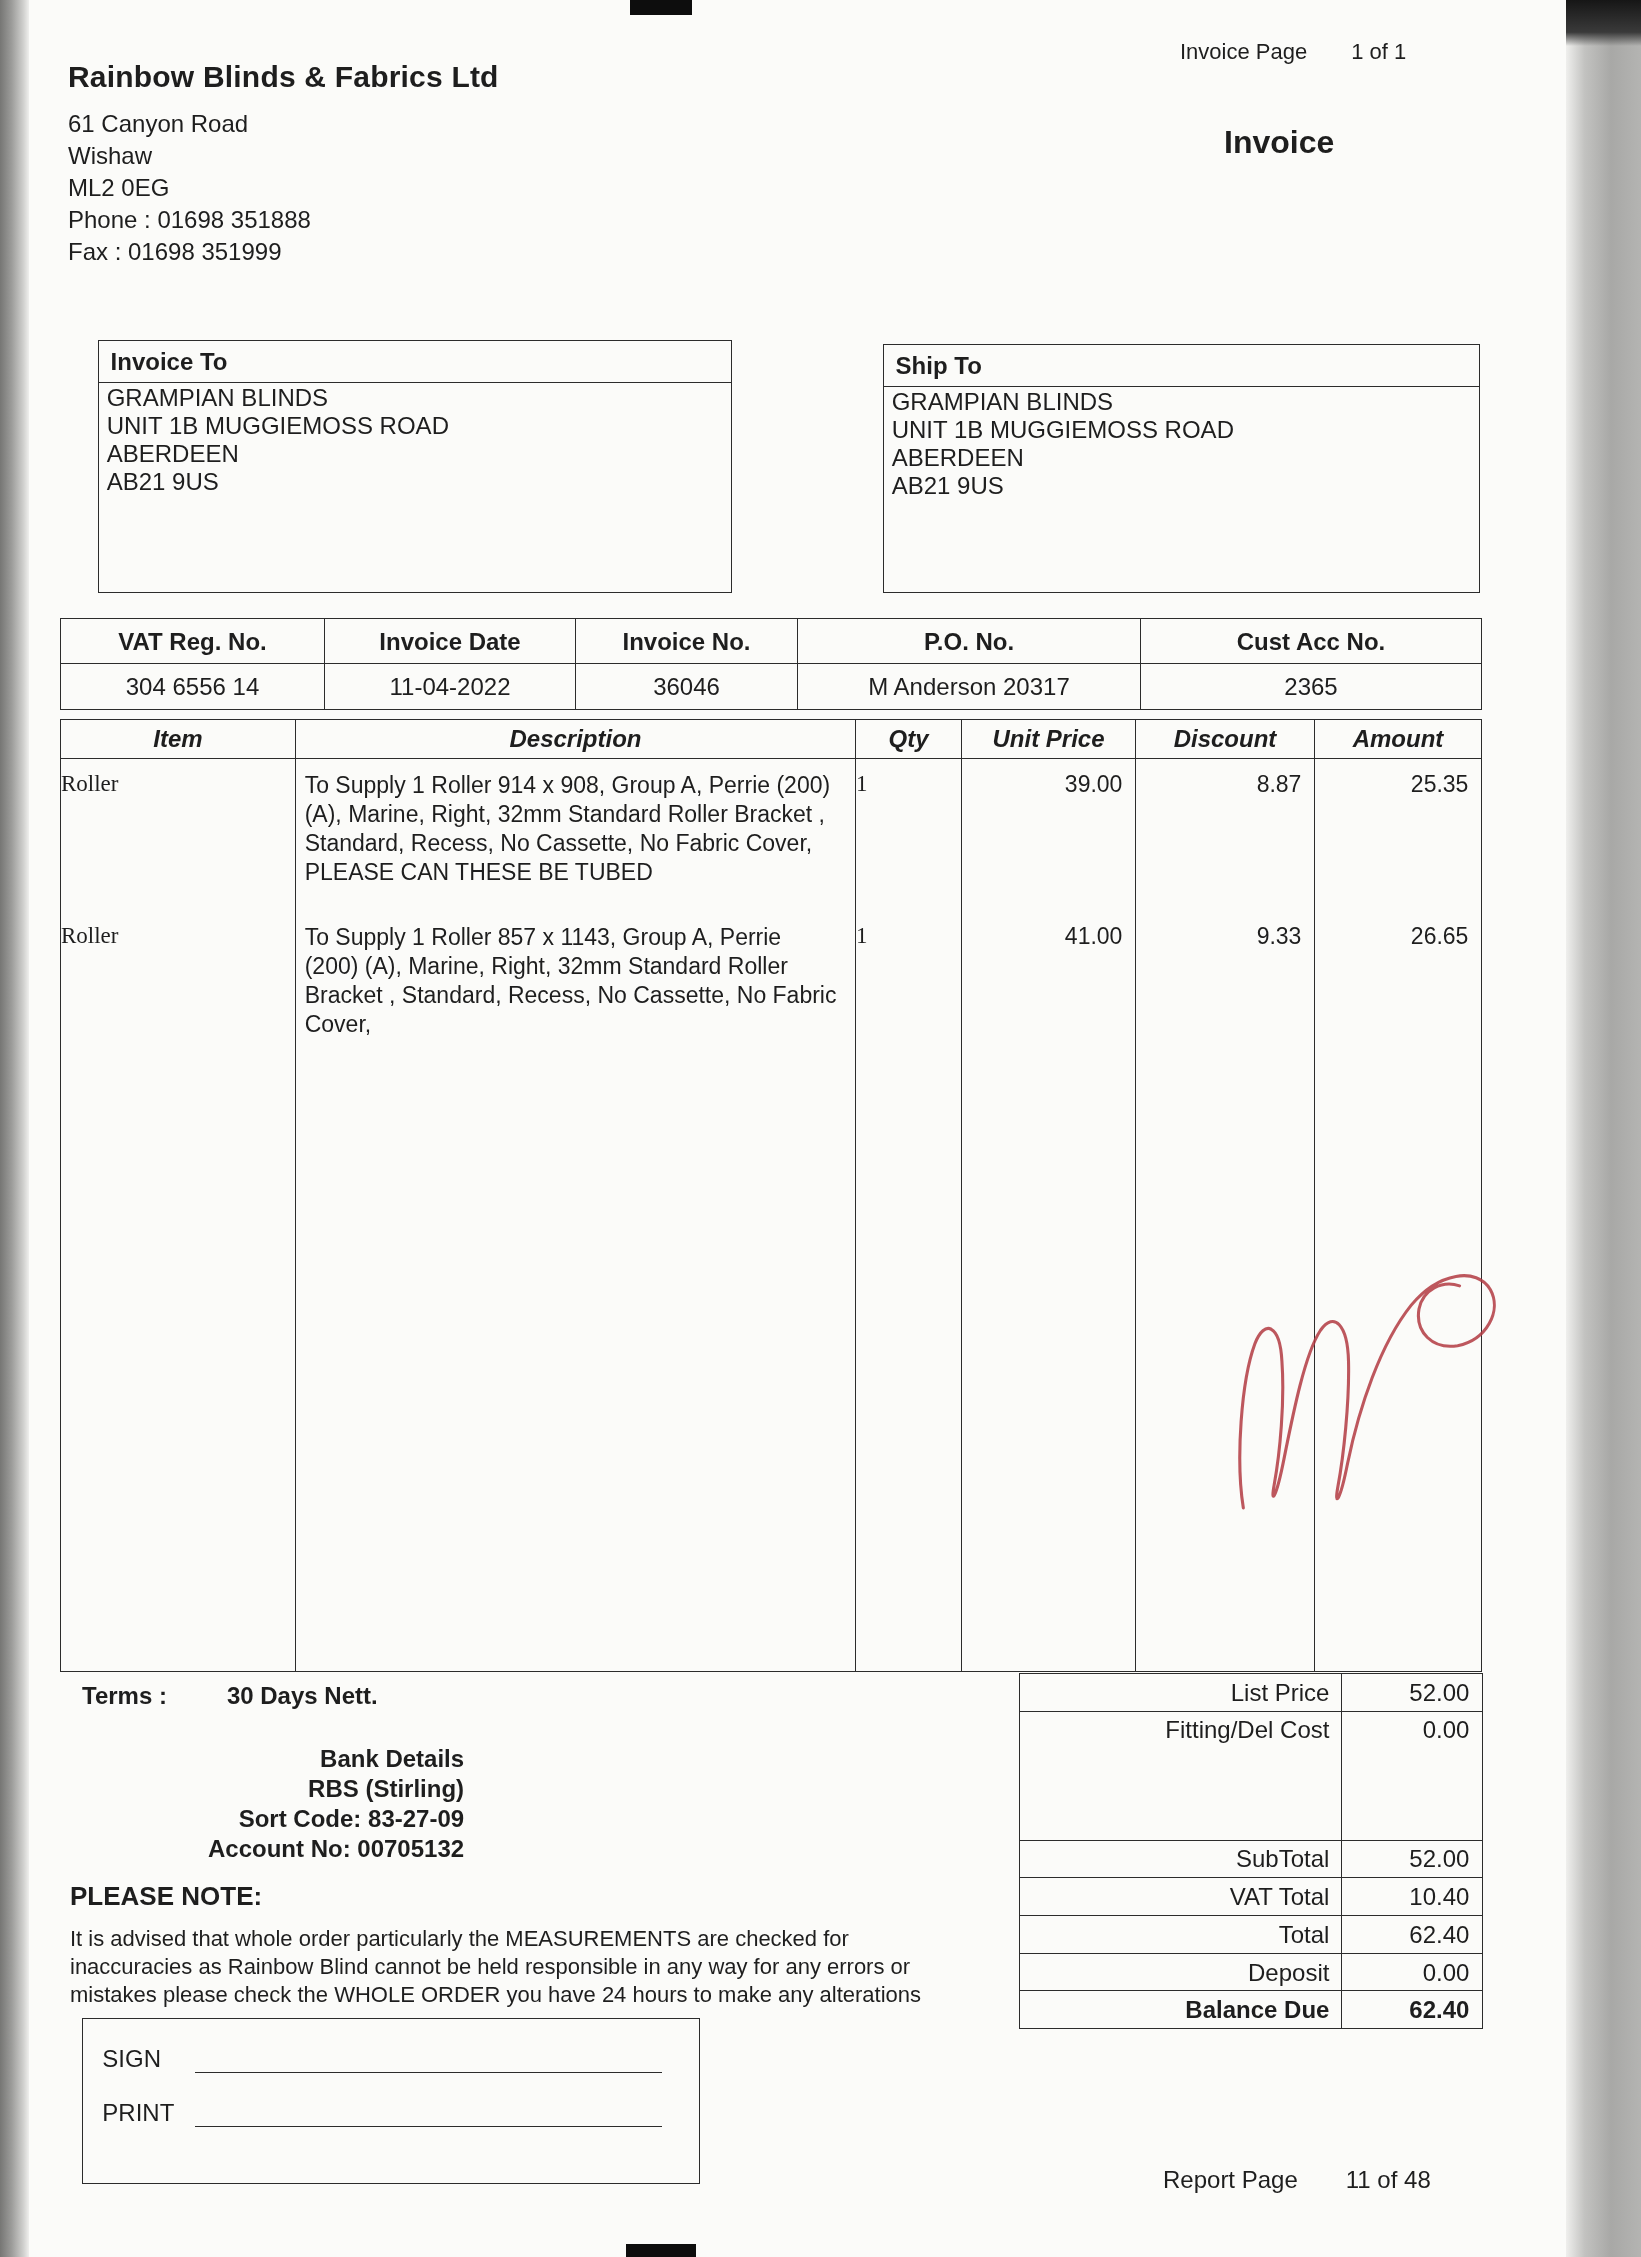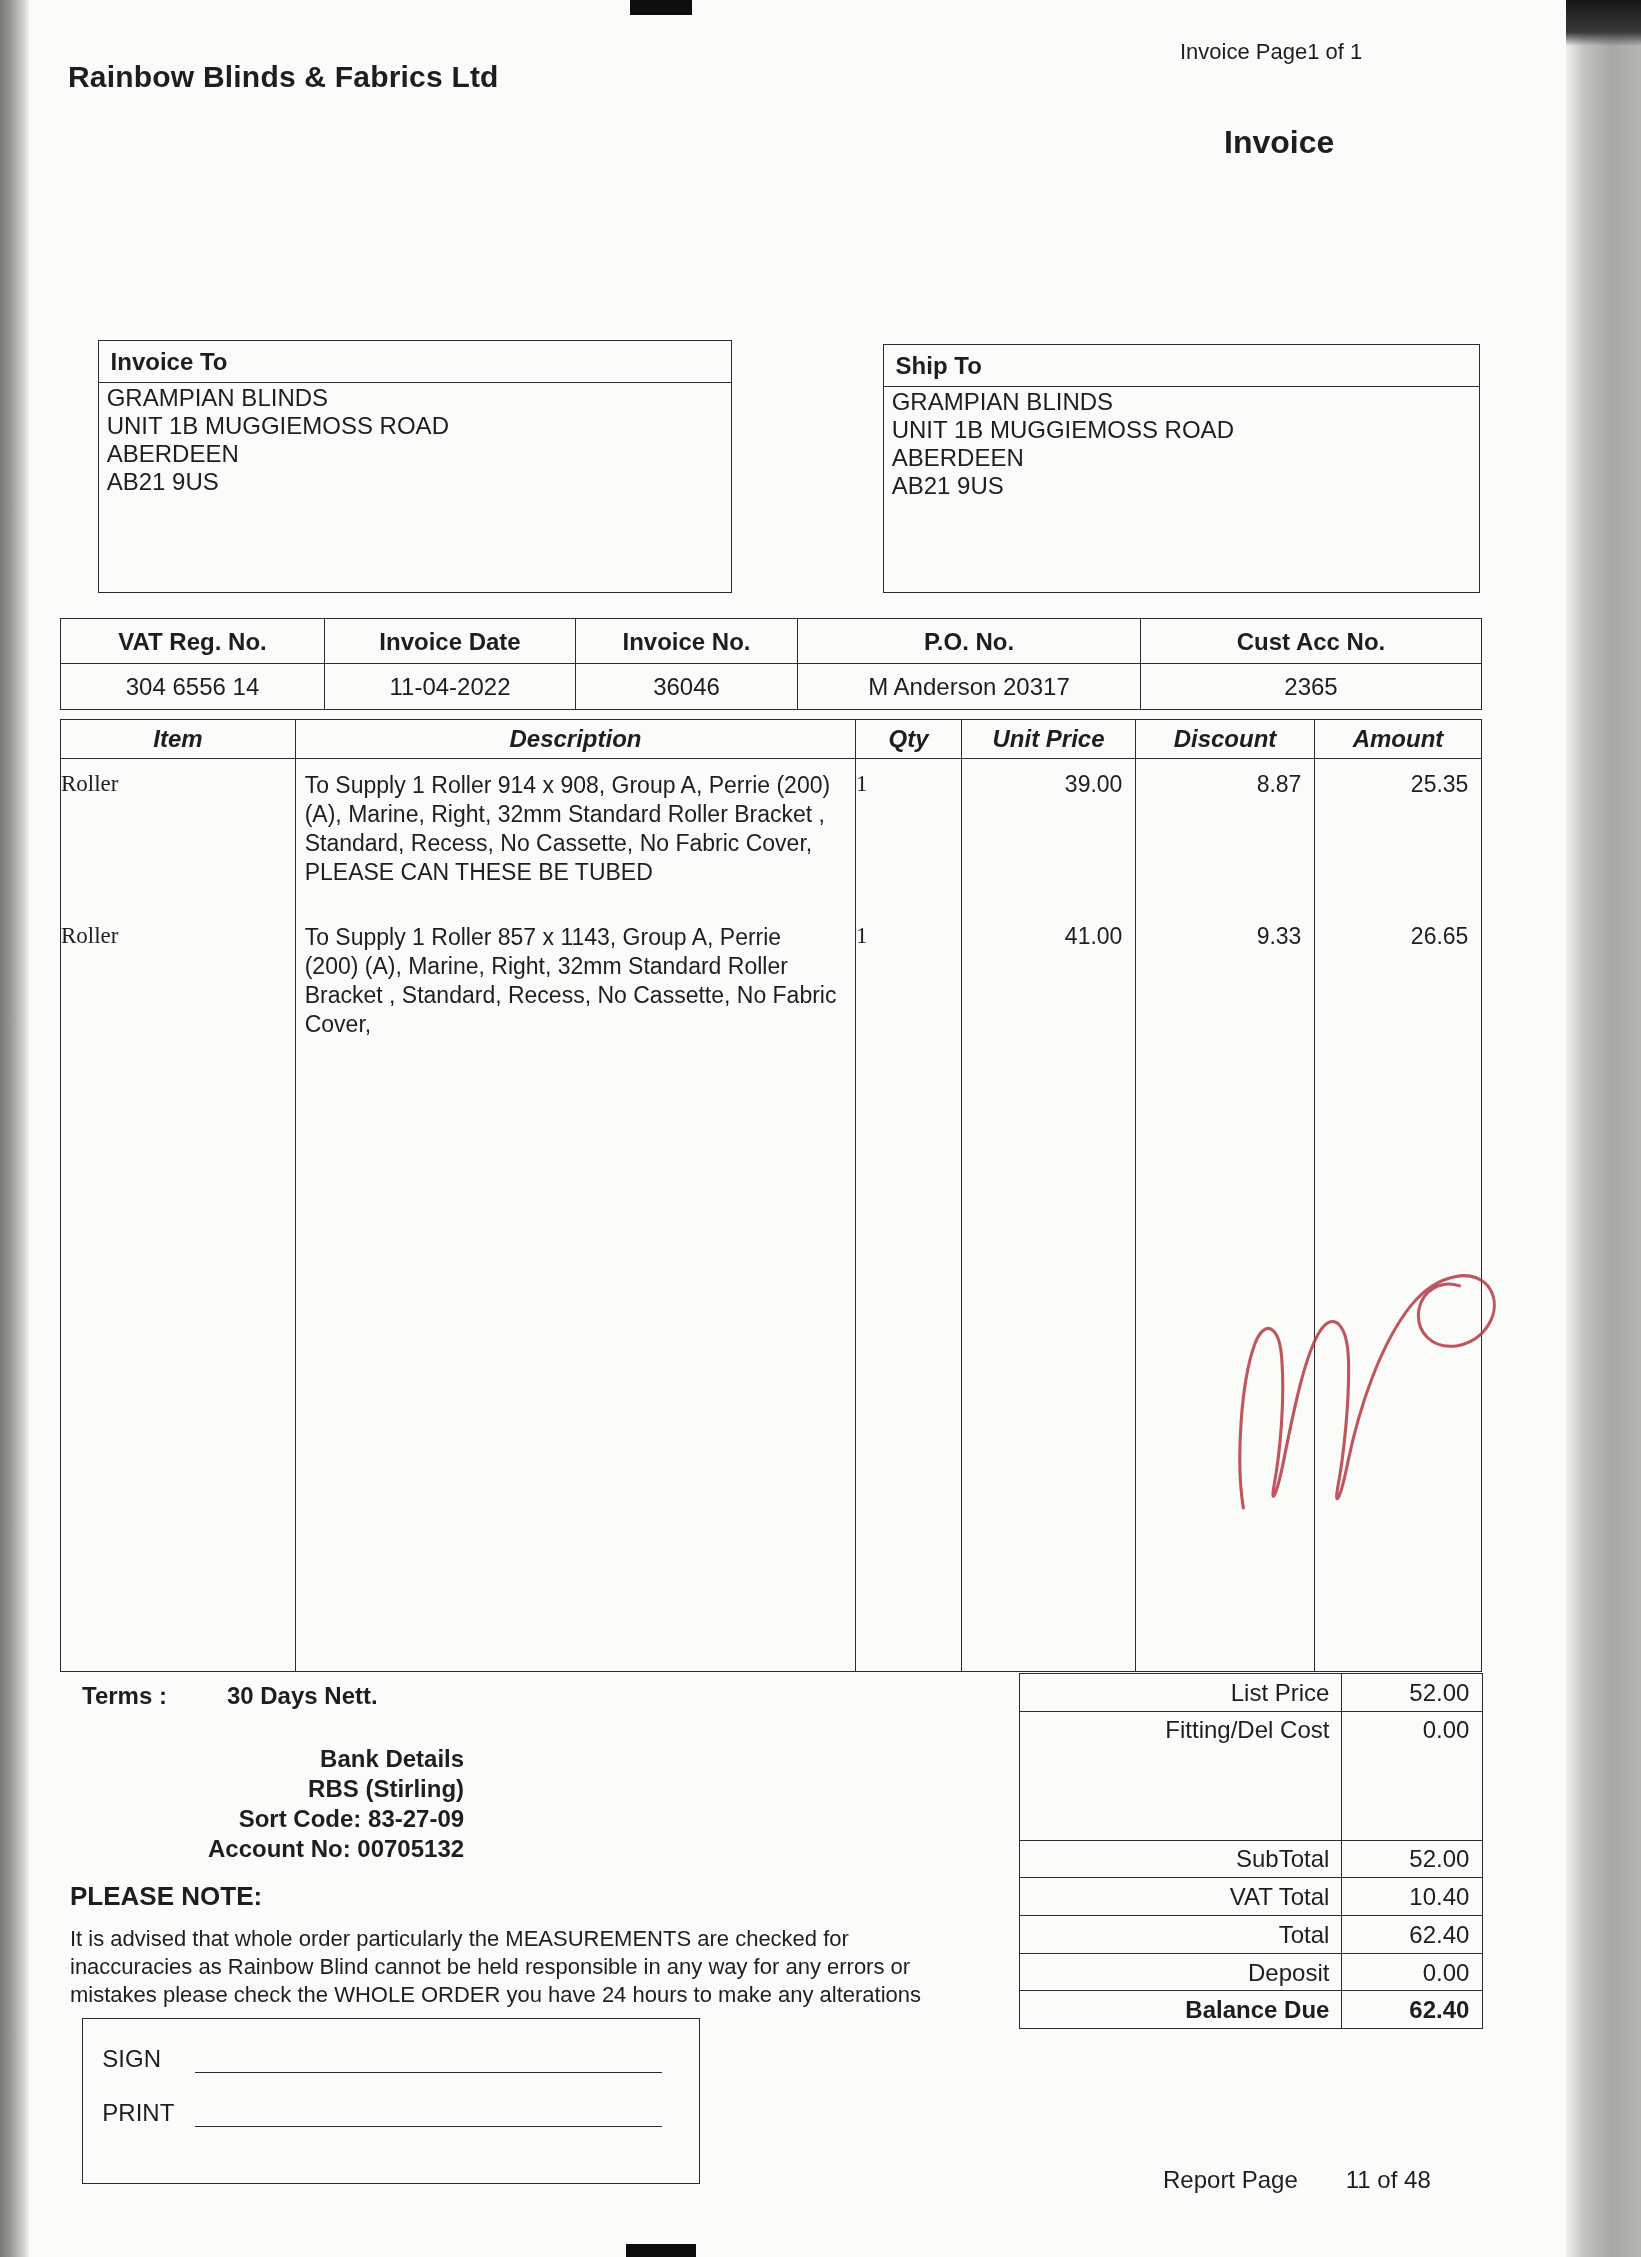--- a/index.html
+++ b/index.html
@@ -10,21 +10,21 @@
   .edge-right{position:absolute;left:1566px;top:0;width:75px;height:2257px;
     background:linear-gradient(90deg,#efefed 0%,#c2c2c0 25%,#a8a8a6 60%,#b4b4b2 100%);}
   .corner-tr{position:absolute;left:1566px;top:0;width:75px;height:46px;
     background:linear-gradient(180deg,#161616 0%,#3a3a3a 70%,rgba(60,60,60,0) 100%);}
   .bar-top{position:absolute;left:630px;top:0;width:62px;height:14.5px;background:#0d0d0d;}
   .bar-bottom{position:absolute;left:626px;top:2244px;width:70px;height:13.5px;background:#0d0d0d;}
 
   .abs{position:absolute;}
   .b2{border:1.9px solid #2c2c2c;}
 
-  .invoice-page{left:1180px;top:39px;font-size:22px;display:flex;}
+  .invoice-page{left:1180px;top:39px;font-size:22px;display:flex;gap:44px;}
   .company-name{left:68px;top:60px;font-size:30px;font-weight:bold;letter-spacing:0.2px;}
   .company-address{left:68px;top:108px;font-size:24px;line-height:32px;}
   .invoice-title{left:1224px;top:124px;font-size:32px;font-weight:bold;}
 
   .addr-title{border-bottom:1.9px solid #2c2c2c;font-weight:bold;font-size:24px;padding:6.8px 11.6px 5.8px;}
   .addr-lines{font-size:24px;line-height:28px;padding:1.9px 7.7px;}
   .invoice-to{left:82px;top:340px;width:634px;height:253px;margin-left:16px;}
   .ship-to{left:883px;top:344px;width:597px;height:249px;}
 
   .meta{left:60px;top:618px;width:1422px;display:grid;grid-template-columns:264px 251px 222px 343px 1fr;}
@@ -74,20 +74,27 @@
   <div class="corner-tr"></div>
   <div class="bar-top"></div>
   <div class="bar-bottom"></div>
 
   <div class="abs invoice-page">
     <span>Invoice  Page</span>
     <span>1 of 1</span>
   </div>
 
   <div class="abs company-name">Rainbow Blinds &amp; Fabrics Ltd</div>
+  <div class="abs company-address">
+    <div>61 Canyon Road</div>
+    <div>Wishaw</div>
+    <div>ML2 0EG</div>
+    <div>Phone : 01698 351888</div>
+    <div>Fax : 01698 351999</div>
+  </div>
 
   <div class="abs invoice-title">Invoice</div>
 
   <div class="abs b2 invoice-to">
     <div class="addr-title">Invoice To</div>
     <div class="addr-lines">
       <div>GRAMPIAN BLINDS</div>
       <div>UNIT 1B MUGGIEMOSS ROAD</div>
       <div>ABERDEEN</div>
       <div>AB21 9US</div>

